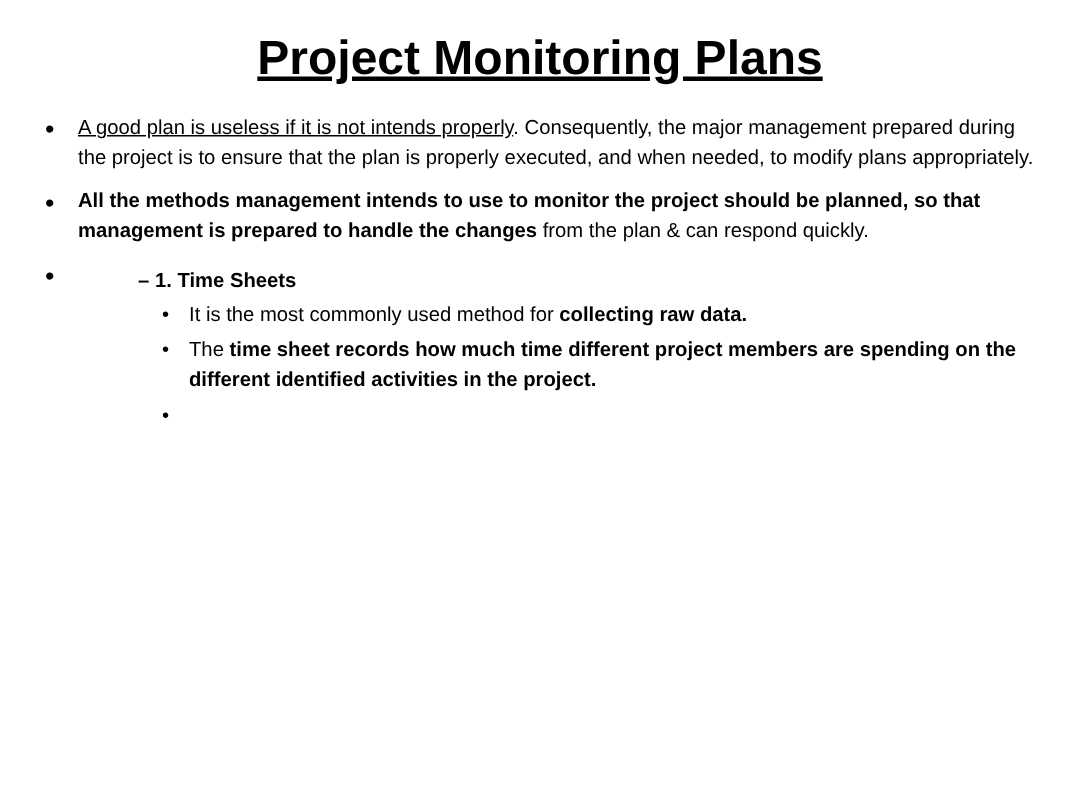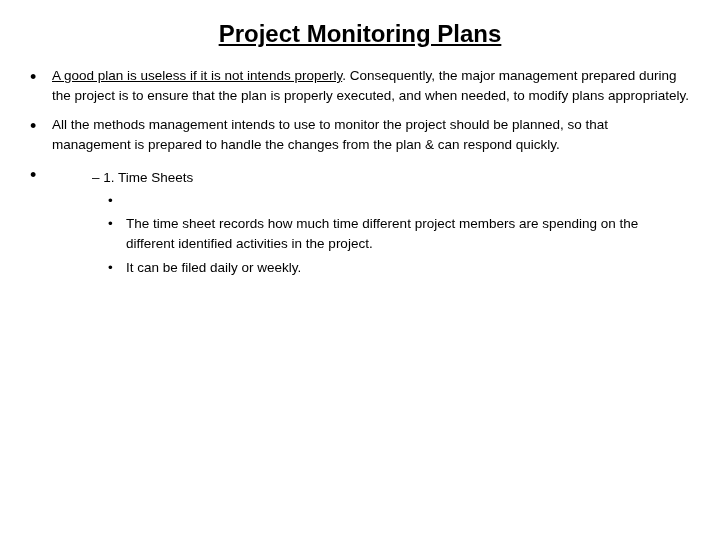--- a/index.html
+++ b/index.html
@@ -19,21 +19,21 @@
     .slide-container {
       width: 720px;
       height: 540px;
       padding: 20px 30px 20px 30px;
       display: flex;
       flex-direction: column;
     }
 
     .title {
       text-align: center;
-      font-size: 24px;
+      font-size: 32px;
       font-weight: bold;
       text-decoration: underline;
       margin-bottom: 18px;
       color: #000000;
       font-family: 'Arial', sans-serif;
     }
 
     .content {
       font-size: 13.5px;
       line-height: 1.45;
@@ -90,21 +90,21 @@
       display: flex;
       align-items: flex-start;
       margin-bottom: 4px;
     }
 
     .bullet-small {
       min-width: 14px;
       margin-right: 4px;
     }
 
-    .bold { font-weight: normal; margin-top: 16px; }
+    .bold { font-weight: bold; margin-top: 16px; }
   </style>
 </head>
 <body>
 
 <div class="slide-container">
   <h1 class="title">Project Monitoring Plans</h1>
 
   <div class="content">
     <ul class="bullet-list">
 
@@ -128,28 +128,28 @@
 
           <ul class="sub-list">
             <li>
               <span class="dash"></span>
               <span>
                 <span class="bold">– 1. Time Sheets</span>
 
                 <ul class="sub-sub-list">
                   <li>
                     <span class="bullet-small">•</span>
+                    <span>It is the most commonly used method for <span class="bold">collecting raw data.</span></span>
                   </li>
                   <li>
                     <span class="bullet-small">•</span>
                     <span>The <span class="bold">time sheet records how much time different project members are spending on the different identified activities in the project.</span></span>
                   </li>
                   <li>
                     <span class="bullet-small">•</span>
-                    <span>It <span class="bold">can be filed daily or weekly.</span></span>
                   </li>
                 </ul>
               </span>
             </li>
           </ul>
         </span>
       </li>
 
     </ul>
   </div>

